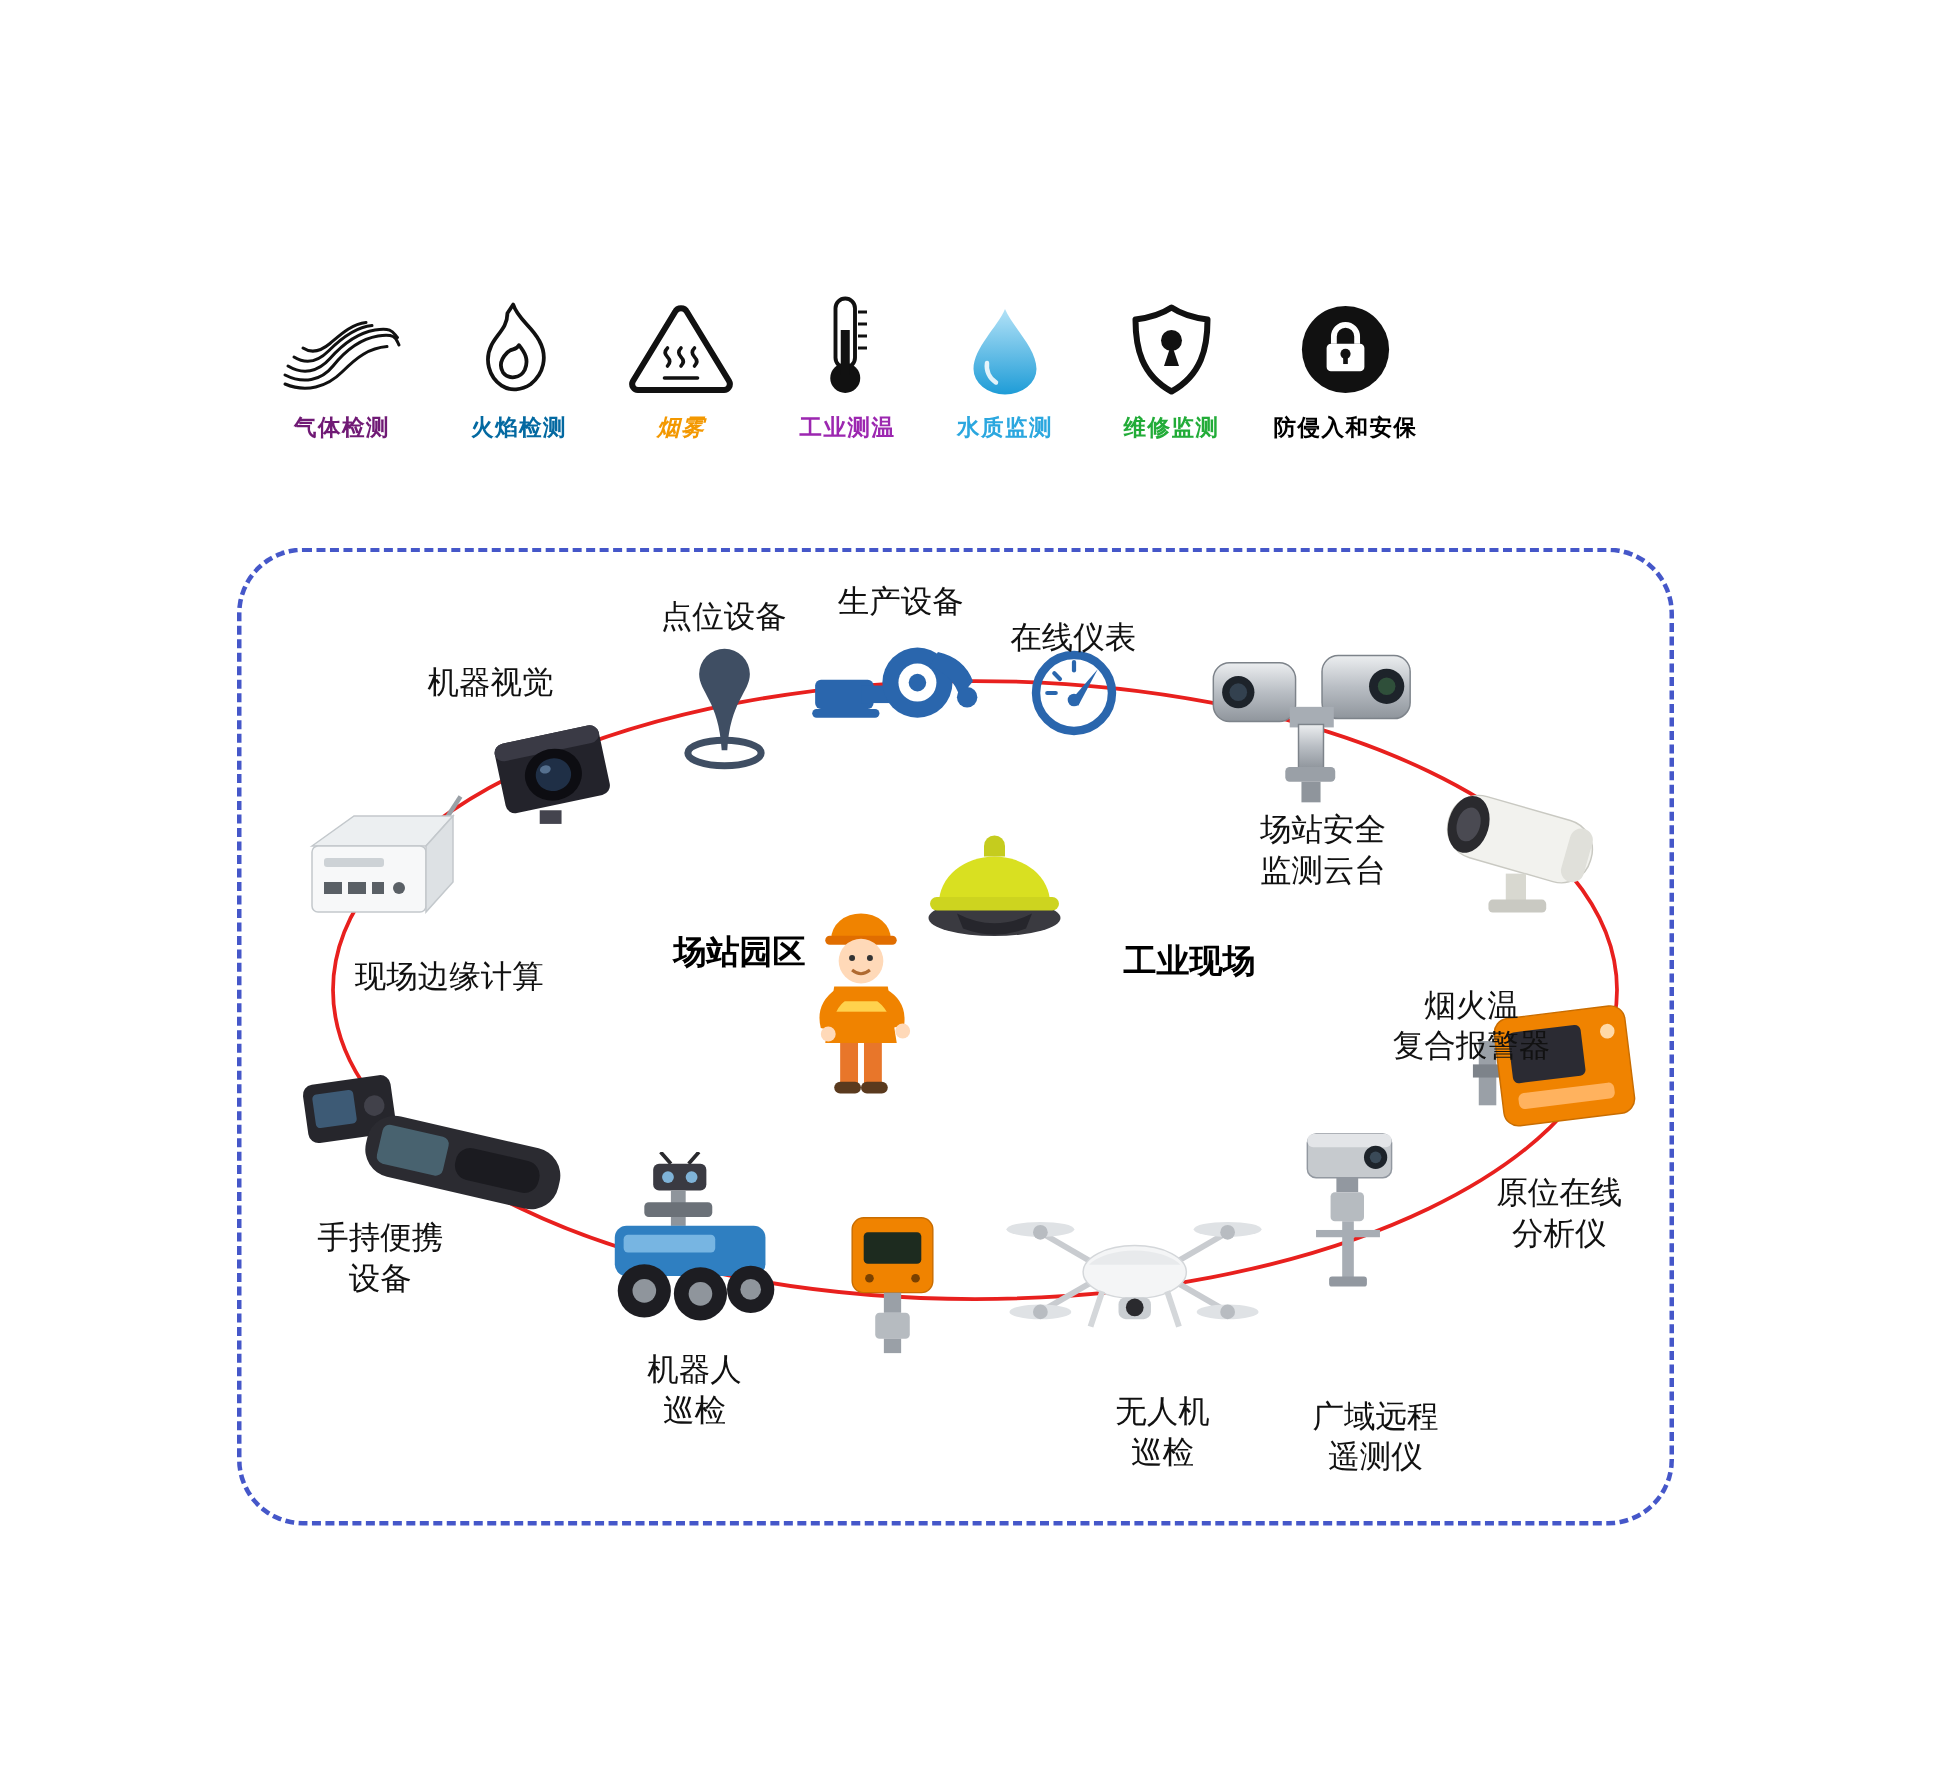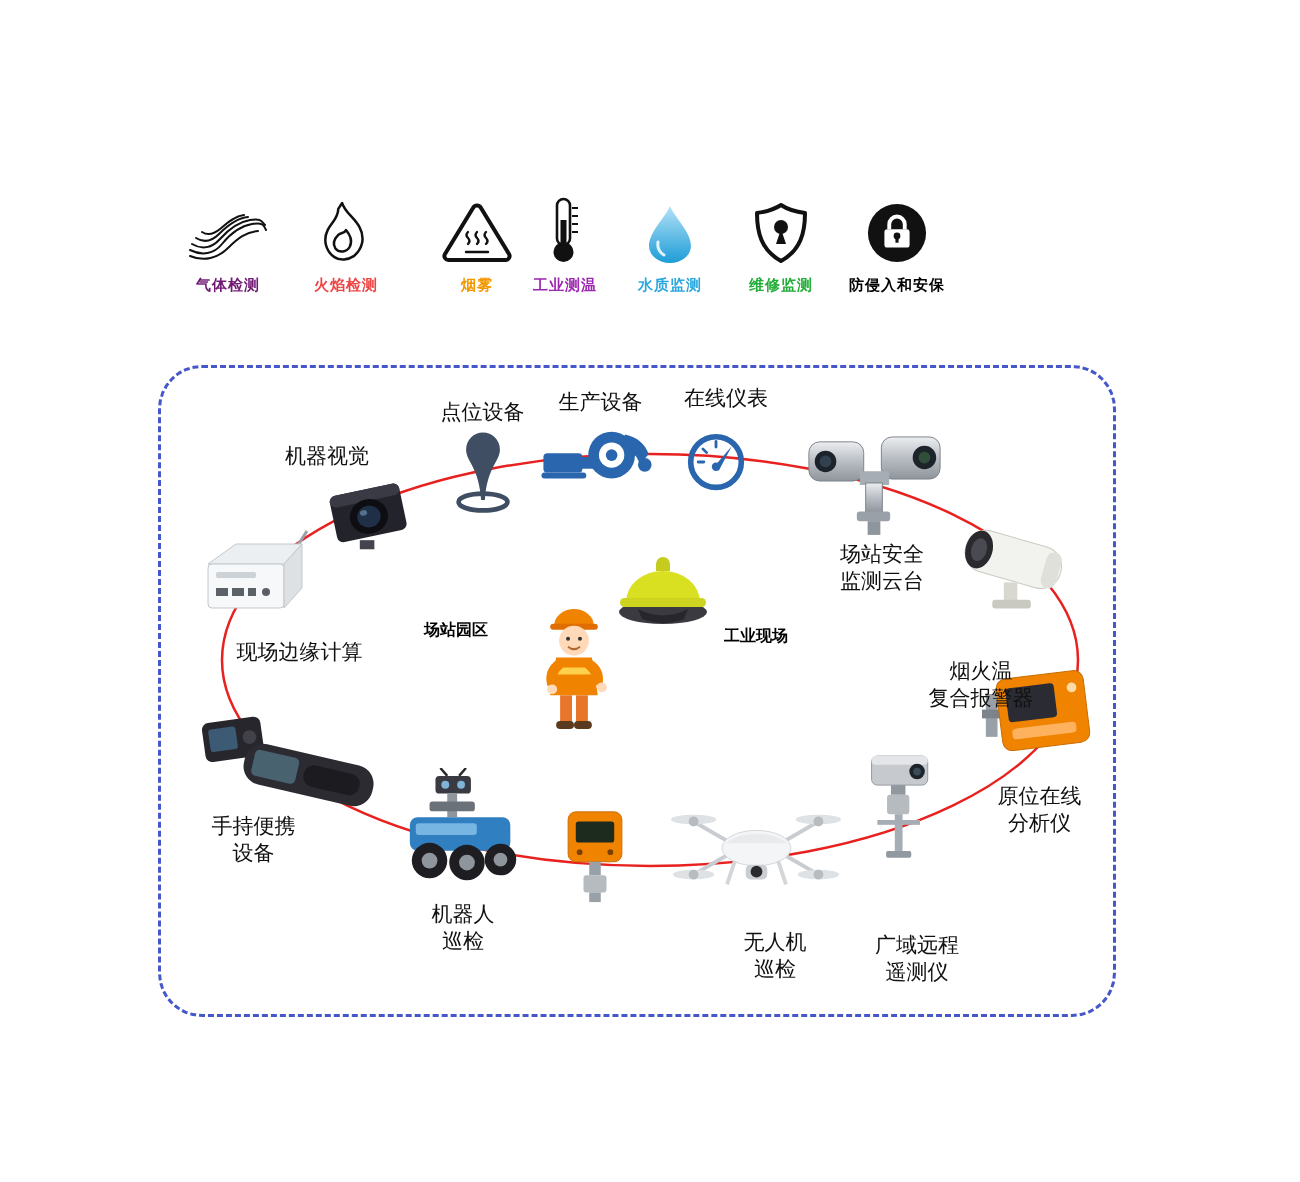--- a/index.html
+++ b/index.html
@@ -14,21 +14,21 @@
   .frame { position:absolute; left:158px; top:365px; width:958px; height:652px;
            border:3px dashed #4557c9; border-radius:44px; background:transparent; }
 
   .ellipse-layer { position:absolute; left:215px; top:450px; width:870px; height:420px; z-index:1; }
 
   .device { position:absolute; z-index:2; line-height:0; }
   .device svg { display:block; width:100%; height:100%; }
 
   .node-label { position:absolute; z-index:3; font-size:21px; text-align:center;
                 white-space:pre-line; line-height:1.3; color:#111; }
-  .center-title { position:absolute; z-index:3; font-size:16px; font-weight:bold; color:#000; white-space:nowrap; }
+  .center-title { position:absolute; z-index:3; font-size:22px; font-weight:bold; color:#000; white-space:nowrap;margin-left:25px; }
   .center-caption { position:absolute; z-index:3; font-size:22px; font-weight:bold; color:#000;
                     text-align:center; white-space:pre-line; line-height:1.4; }
 </style>
 </head>
 <body>
 
 <div class="canvas">
 
   <div class="legend-item" style="left:153px; width:150px;">
     <div class="legend-icon">
@@ -47,24 +47,24 @@
 
   <div class="legend-item" style="left:271px; width:150px;">
     <div class="legend-icon">
       <svg width="56" height="64" viewBox="0 0 58 64">
         <g fill="none" stroke="#111" stroke-width="2.6" stroke-linejoin="round">
           <path d="M25 2 C 28 12, 38 17, 43 27 C 49 38, 46 50, 37 57 C 31 61, 23 62, 17 58 C 8 52, 5 40, 10 30 C 14 22, 21 18, 21 8 Z"></path>
           <path d="M29 30 C 33 35, 36 40, 33 47 C 30 53, 22 54, 18 49 C 15 44, 17 39, 21 35 C 24 32, 27 34, 29 30 Z"></path>
         </g>
       </svg>
     </div>
-    <div class="legend-label" style="color: #ef4444;">火焰检测</div>
-  </div>
-
-  <div class="legend-item" style="left:402px; width:150px;">
+    <div class="legend-label" style="color: #0369a1;">火焰检测</div>
+  </div>
+
+  <div class="legend-item" style="left:379px; width:150px;font-style:italic;">
     <div class="legend-icon">
       <svg width="74" height="62" viewBox="0 0 74 62">
         <path d="M33 6 L5 52 a4 4 0 0 0 4 6 H65 a4 4 0 0 0 4-6 L41 6 a4.5 4.5 0 0 0-8 0 Z" fill="none" stroke="#111" stroke-width="4" stroke-linejoin="round"></path>
         <g fill="none" stroke="#111" stroke-width="2.4" stroke-linecap="round">
           <path d="M28 42 q3 -3 0 -6 t0 -6"></path>
           <path d="M37 42 q3 -3 0 -6 t0 -6"></path>
           <path d="M46 42 q3 -3 0 -6 t0 -6"></path>
           <path d="M26 50 h22"></path>
         </g>
       </svg>
@@ -167,21 +167,21 @@
       <rect x="34" y="38" width="24" height="12" fill="#2a66ad"></rect>
       <circle cx="72" cy="36" r="24" fill="#2a66ad"></circle>
       <circle cx="72" cy="36" r="13" fill="#ffffff"></circle>
       <circle cx="72" cy="36" r="6" fill="#2a66ad"></circle>
       <path d="M86 15 q18 4 24 20 l-9 11 q-5 -16 -21 -21 Z" fill="#2a66ad"></path>
       <circle cx="106" cy="46" r="7" fill="#2a66ad"></circle>
       <rect x="0" y="54" width="46" height="6" rx="3" fill="#2a66ad"></rect>
     </svg>
   </div>
 
-  <div class="node-label" style="left:663px; top:384px; width:105px;text-align:right;">在线仪表</div>
+  <div class="node-label" style="left:663px; top:412px; width:105px;">在线仪表</div>
   <div class="device" style="left:686px; top:432px; width:60px; height:60px;">
     <svg viewBox="0 0 64 64">
       <circle cx="32" cy="32" r="27" fill="none" stroke="#2a66ad" stroke-width="6"></circle>
       <g stroke="#2a66ad" stroke-width="3" stroke-linecap="round">
         <path d="M32 10 v6"></path>
           <path d="M13 32 h6"></path>
           <path d="M18 18 l4 4"></path>
       </g>
       <path d="M29 38 L49 15 L35 41 Z" fill="#2a66ad"></path>
       <circle cx="32" cy="37" r="4.5" fill="#2a66ad"></circle>

